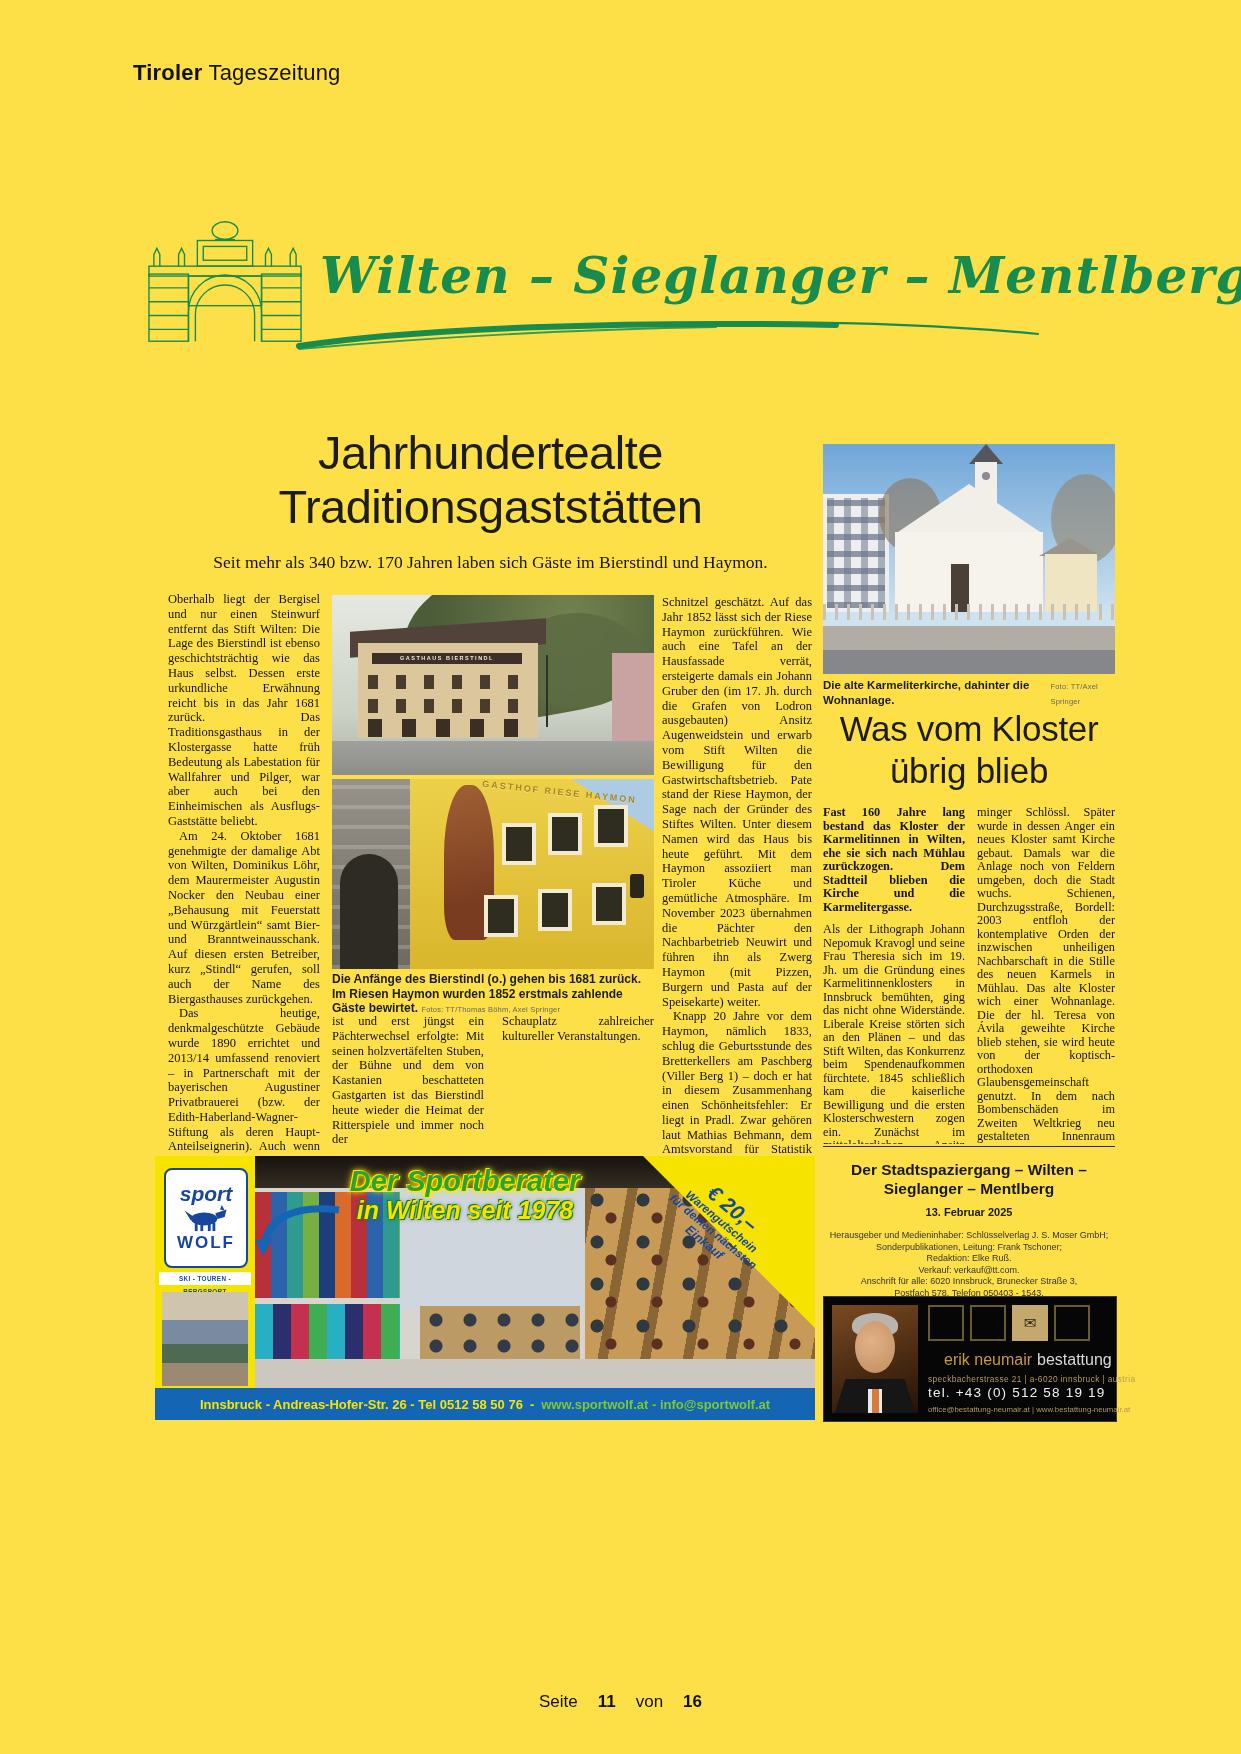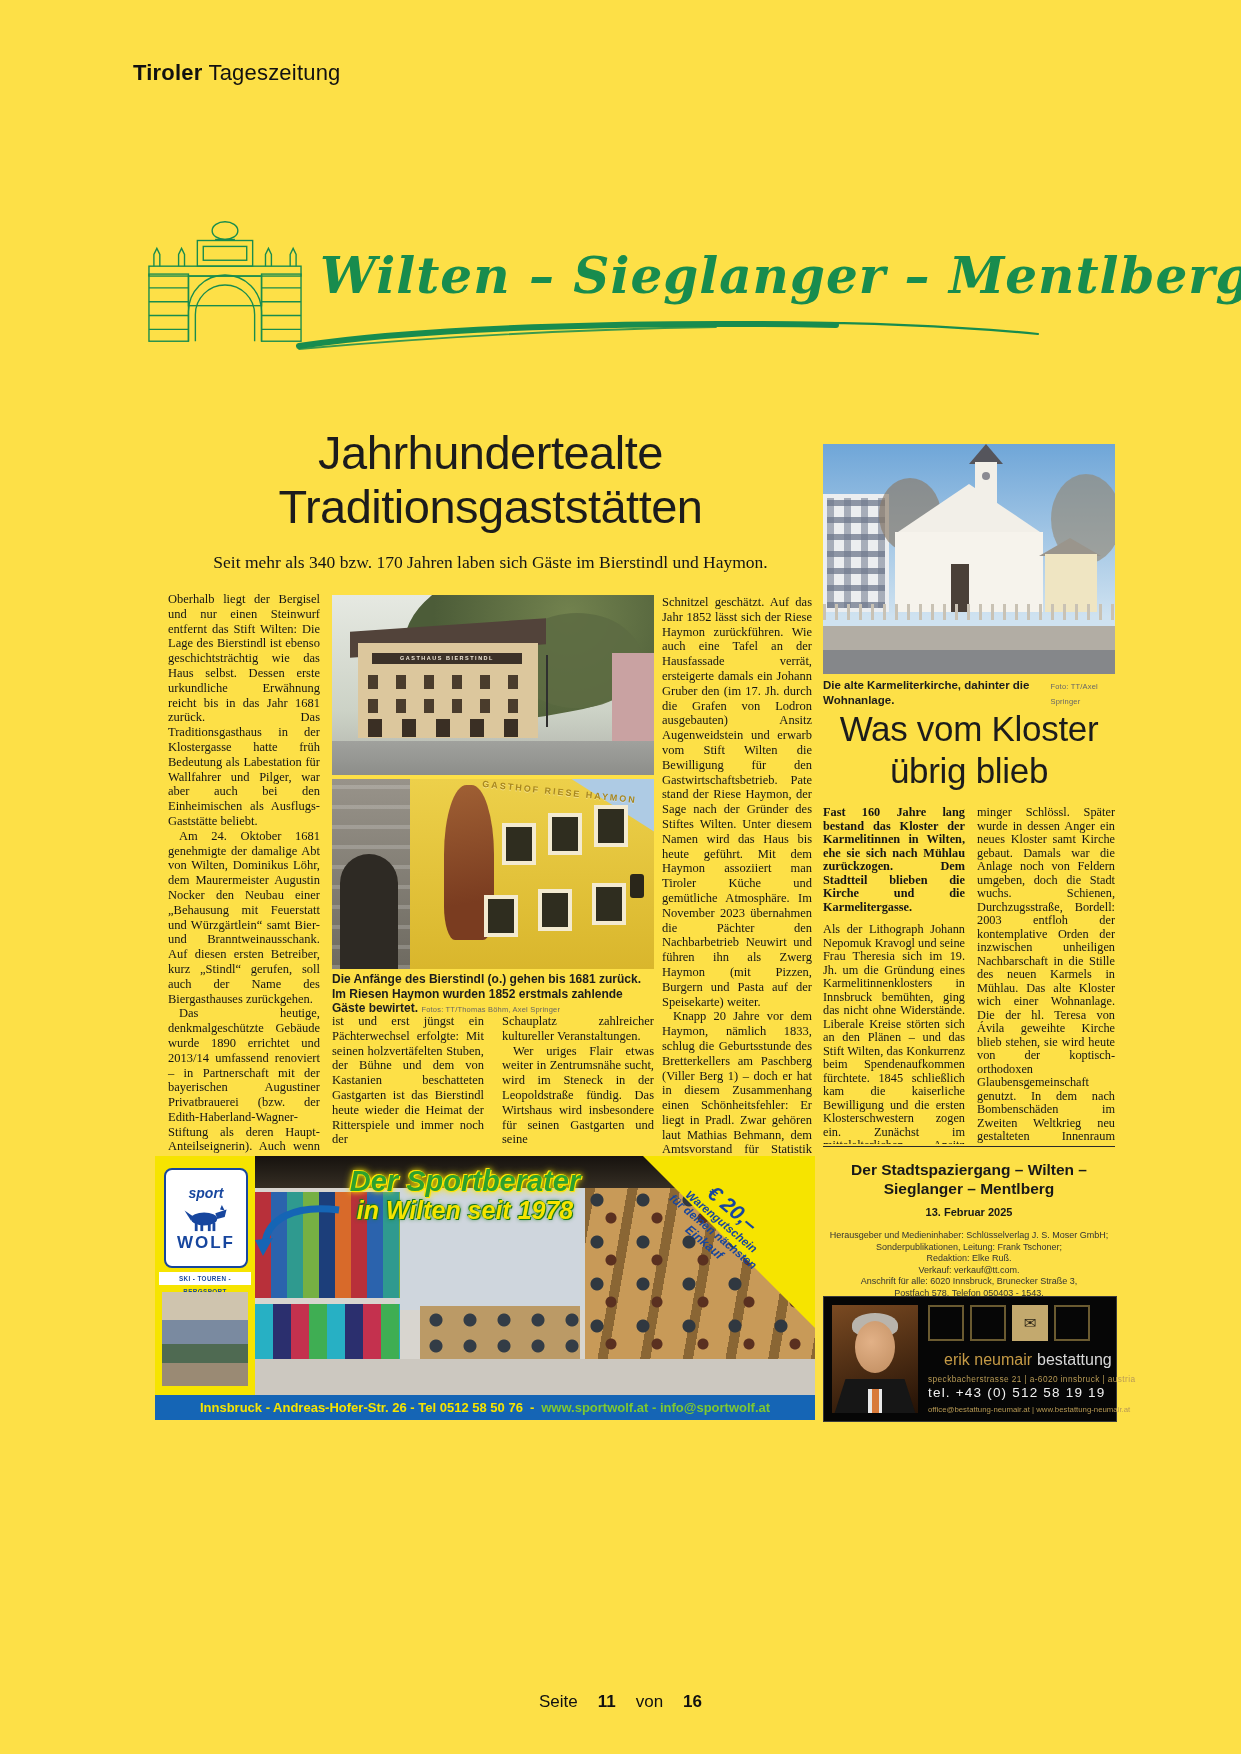--- a/index.html
+++ b/index.html
@@ -122,21 +122,21 @@
   .nm-rest{color:#d8d8d8;margin-left:5px;}
   .nm-addr{left:104px;top:77px;font-size:8.3px;color:#b89a55;letter-spacing:.4px;white-space:nowrap;}
   .nm-tel{left:104px;top:88px;font-size:13.5px;color:#f0f0f0;letter-spacing:1.2px;white-space:nowrap;}
   .nm-mail{left:104px;top:108px;font-size:7.8px;color:#b89a55;white-space:nowrap;}
 
   
   .sw{left:155px;top:1156px;width:660px;height:264px;background:#e8e4dc;overflow:hidden;}
   .sw-strip{left:0;top:0;width:100px;height:239px;background:#f6e400;}
   .sw-logocard{left:9px;top:12px;width:80px;height:96px;background:#fff;border:2px solid #17469e;border-radius:8px;
     display:flex;flex-direction:column;align-items:center;justify-content:center;gap:2px;}
-  .sw-sport{font-size:14px;font-weight:bold;font-style:italic;color:#17469e;line-height:17px;}
+  .sw-sport{font-size:21px;font-weight:bold;font-style:italic;color:#17469e;line-height:17px;}
   .sw-wolfword{font-size:17px;font-weight:bold;color:#17469e;letter-spacing:2px;line-height:17px;}
   .sw-sub{left:4px;top:116px;width:92px;height:13px;background:#fff;text-align:center;
     font-size:6.3px;font-weight:bold;color:#17469e;line-height:13px;letter-spacing:.4px;}
   .sw-stripphoto{left:7px;top:136px;width:86px;height:94px;
     background:linear-gradient(180deg,#cfc4ae 0 30%,#7a8aa0 30% 55%,#4f6a52 55% 75%,#9a8a74 75%);}
   .sw-photo{left:100px;top:0;width:560px;height:239px;background:#d8d5cf;overflow:hidden;}
   .swp-ceiling{left:0;top:0;width:100%;height:32px;background:linear-gradient(#16120e,#352e24);}
   .swp-wall{left:140px;top:32px;width:200px;height:122px;background:#cfd6dd;}
   .swp-rack1{left:0;top:36px;width:145px;height:106px;
     background:repeating-linear-gradient(90deg,#b8303a 0 16px,#2b63ad 16px 32px,#2f9a8f 32px 48px,#76b043 48px 64px,#1c3e7a 64px 80px,#d86a2a 80px 96px);}
@@ -155,21 +155,21 @@
     text-shadow:0 0 5px #ffe600,0 0 9px #ffe600,1px 1px 0 #ffe600,-1px -1px 0 #ffe600;}
   .sw-h2{font-size:25px;font-weight:bold;font-style:italic;color:#f6e400;line-height:27px;
     text-shadow:0 0 4px #1b7a1b,1px 1px 0 #1b7a1b,-1px -1px 0 #1b7a1b;}
   .sw-arrow{left:98px;top:46px;z-index:5;}
   .sw-tri{right:0;top:0;width:0;height:0;border-top:172px solid #f6e400;border-left:172px solid transparent;z-index:4;}
   .sw-ribbon{right:-10px;top:36px;width:210px;transform:rotate(40deg);z-index:5;text-align:center;
     color:#17469e;font-weight:bold;font-style:italic;}
   .sw-r1{font-size:21px;line-height:23px;}
   .sw-r2,.sw-r3{font-size:11.5px;line-height:13px;}
   .sw-r4{font-size:12.5px;line-height:14px;}
-  .sw-bar{left:0;bottom:0;width:100%;height:25px;background:#1565b5;display:flex;align-items:center;justify-content:center;
+  .sw-bar{left:0;bottom:0;width:100%;height:32px;background:#1565b5;display:flex;align-items:center;justify-content:center;
     font-size:13px;font-weight:bold;white-space:nowrap;}
   .sw-addr{color:#f6e400;}
   .sw-sep{color:#f6e400;margin:0 7px;}
   .sw-web{color:#7ec832;}
 
   .footer{left:0;top:1692px;width:1241px;text-align:center;font-size:17px;color:#111;}
   .footer span{margin:0 10px;}
   .fb{font-weight:bold;}
 
   svg{display:block;}
@@ -256,21 +256,20 @@
   <div class="abs caption cap-main">
     <span>Die Anfänge des Bierstindl (o.) gehen bis 1681 zurück. Im Riesen Haymon wurden 1852 erstmals zahlende Gäste bewirtet.</span>
     <span class="credit">Fotos: TT/Thomas Böhm, Axel Springer</span>
   </div>
 
   <div class="abs bodytext mid1">
     <p class="noind">ist und erst jüngst ein Pächterwechsel erfolgte: Mit seinen holzvertäfelten Stuben, der Bühne und dem von Kastanien beschatteten Gastgarten ist das Bierstindl heute wieder die Heimat der Ritterspiele und immer noch der</p>
   </div>
   <div class="abs bodytext mid2">
     <p class="noind">Schauplatz zahlreicher kultureller Veranstaltungen.</p>
-    <p>Wer uriges Flair etwas weiter in Zentrumsnähe sucht, wird im Steneck in der Leopoldstraße fündig. Das Wirtshaus wird insbesondere für seinen Gastgarten und seine</p>
   </div>
   <div class="abs bodytext col3">
     <p class="noind">Schnitzel geschätzt. Auf das Jahr 1852 lässt sich der Riese Haymon zurückführen. Wie auch eine Tafel an der Hausfassade verrät, ersteigerte damals ein Johann Gruber den (im 17. Jh. durch die Grafen von Lodron ausgebauten) Ansitz Augenweidstein und erwarb vom Stift Wilten die Bewilligung für den Gastwirtschaftsbetrieb. Pate stand der Riese Haymon, der Sage nach der Gründer des Stiftes Wilten. Unter diesem Namen wird das Haus bis heute geführt. Mit dem Haymon assoziiert man Tiroler Küche und gemütliche Atmosphäre. Im November 2023 übernahmen die Pächter den Nachbarbetrieb Neuwirt und führen ihn als Zwerg Haymon (mit Pizzen, Burgern und Pasta auf der Speisekarte) weiter.</p>
     <p>Knapp 20 Jahre vor dem Haymon, nämlich 1833, schlug die Geburtsstunde des Bretterkellers am Paschberg (Viller Berg 1) – doch er hat in diesem Zusammenhang einen Schönheitsfehler: Er liegt in Pradl. Zwar gehören laut Mathias Behmann, dem Amtsvorstand für Statistik und Stadtvermessung im Stadtmagistrat, sehr wohl einige Adressen am Viller Berg noch zu Wilten, der Bretterkeller jedoch nicht.</p>
   </div>
 
   <div class="abs photo ph3">
     <div class="abs ph3-apt"></div>
     <div class="abs ph3-treeL"></div>
     <div class="abs ph3-treeR"></div>

